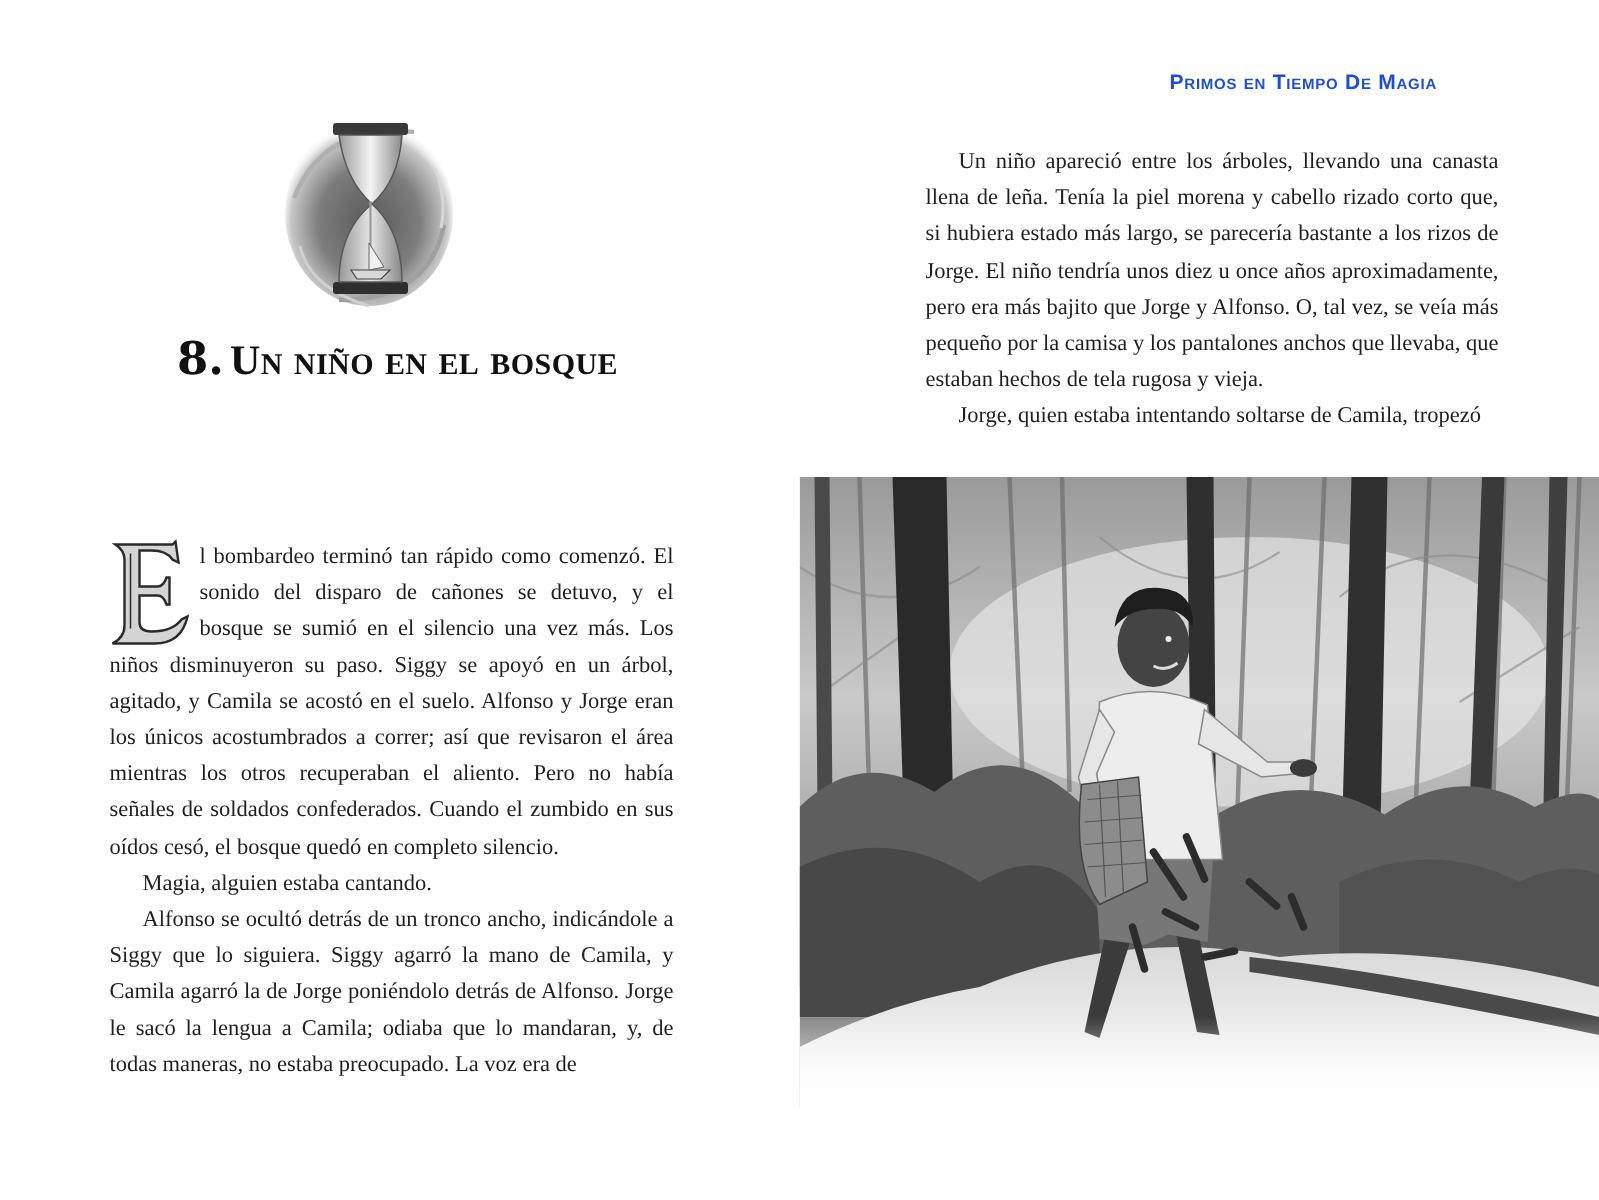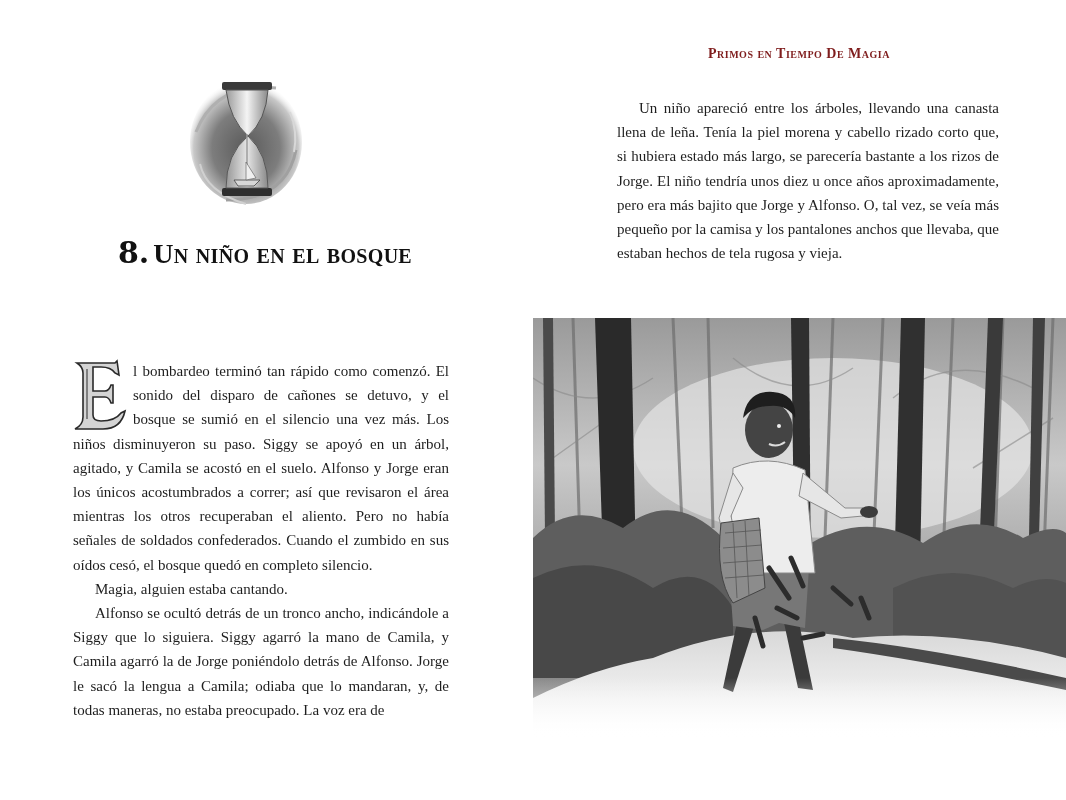--- a/index.html
+++ b/index.html
@@ -22,48 +22,47 @@
     }
     .page-left { left: 0; width: 533px; }
     .page-right { left: 533px; width: 533px; }
 
     
     .running-header {
       position: absolute;
       top: 46px;
       left: 175px;
       width: 250px;
-      text-align: left;
-      font-family: Liberation Serif, serif;
+      text-align: right;
+      font-family: Liberation Sans, sans-serif;
       font-size: 14px;
       letter-spacing: 0.5px;
       font-variant: small-caps;
       font-weight: bold;
-      color: #7f1d1d;
+      color: #1d4ed8;
     }
 
     
     .ornament {
       position: absolute;
       left: 186px;
       top: 72px;
       width: 120px;
       height: 140px;
     }
 
     .chapter-title {
       position: absolute;
       top: 222px;
       left: 60px;
       width: 410px;
       text-align: center;
       font-family: "Liberation Serif", serif;
       color: #111;
       white-space: nowrap;
-      margin-top: 13px;
     }
     .chapter-num {
       font-family: "DejaVu Serif", serif;
       font-weight: bold;
       font-size: 30px;
     }
     .chapter-name {
       font-variant: small-caps;
       font-size: 28px;
       font-weight: bold;
@@ -183,20 +182,21 @@
     <p>Alfonso se ocultó detrás de un tronco ancho, indicándole a Siggy que lo siguiera. Siggy agarró la mano de Camila, y Camila agarró la de Jorge poniéndolo detrás de Alfonso. Jorge le sacó la lengua a Camila; odiaba que lo mandaran, y, de todas maneras, no estaba preocupado. La voz era de</p>
   </div>
 </div>
 
 <div class="page page-right">
 
   <div class="running-header">Primos en Tiempo De Magia</div>
 
   <div class="text-block right-text">
     <p>Un niño apareció entre los árboles, llevando una canasta llena de leña. Tenía la piel morena y cabello rizado corto que, si hubiera estado más largo, se parecería bastante a los rizos de Jorge. El niño tendría unos diez u once años aproximadamente, pero era más bajito que Jorge y Alfonso. O, tal vez, se veía más pequeño por la camisa y los pantalones anchos que llevaba, que estaban hechos de tela rugosa y vieja.</p>
+    <p>Jorge, quien estaba intentando soltarse de Camila, tropezó</p>
   </div>
 
   <div class="illustration">
     <svg width="533" height="420" viewBox="0 0 533 420">
       <defs>
         <linearGradient id="sky" x1="0" y1="0" x2="0" y2="1">
           <stop offset="0%" stop-color="#9a9a9a"></stop>
           <stop offset="35%" stop-color="#c9c9c9"></stop>
           <stop offset="60%" stop-color="#a8a8a8"></stop>
           <stop offset="100%" stop-color="#7a7a7a"></stop>

